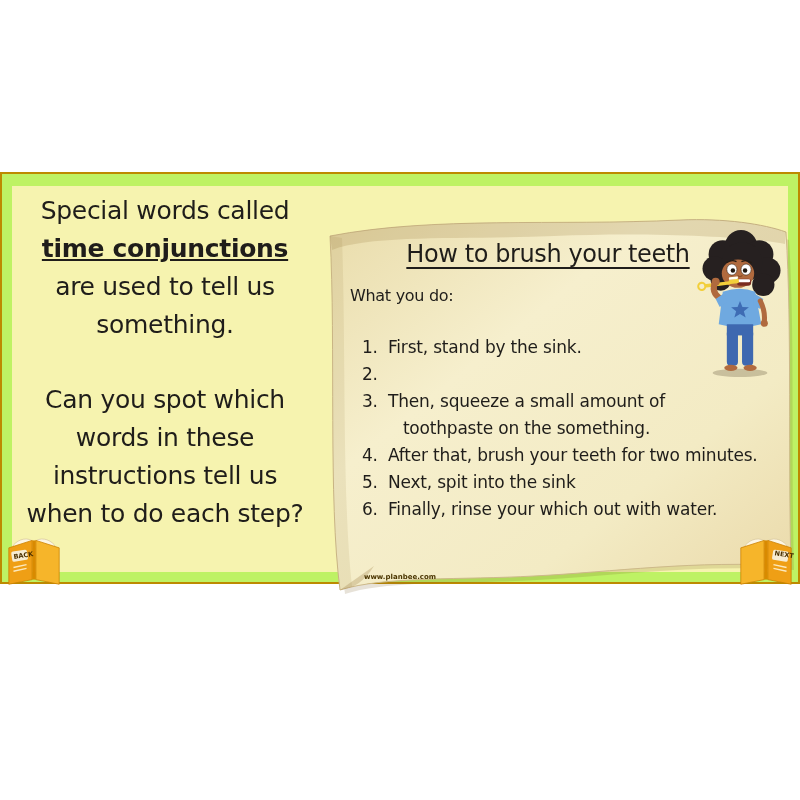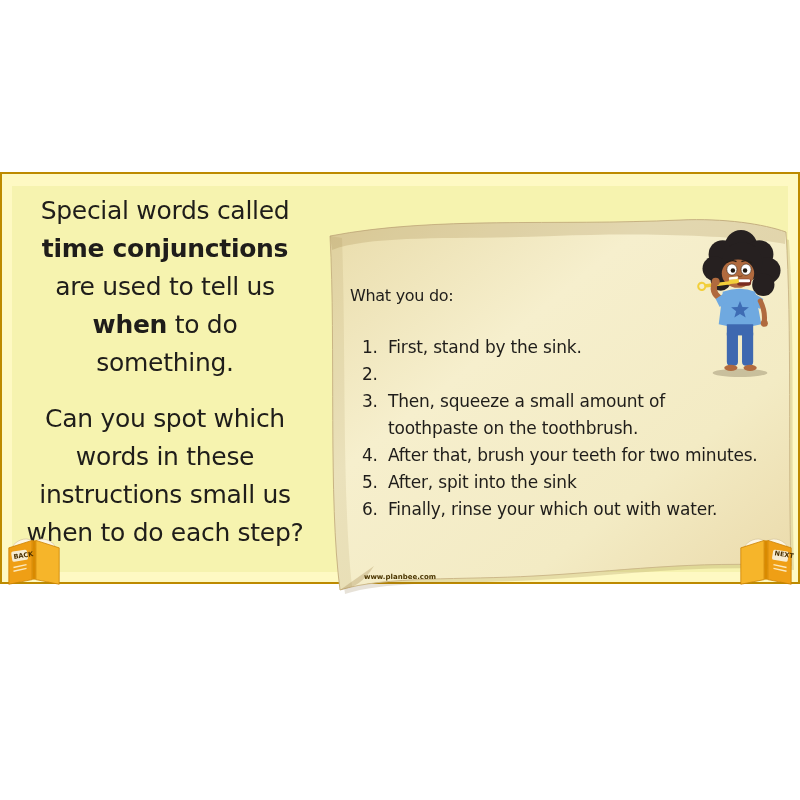--- a/index.html
+++ b/index.html
@@ -3,42 +3,42 @@
 <meta charset="utf-8">
 <style>
   * { margin:0; padding:0; box-sizing:border-box; }
   html,body { width:800px; height:800px; background:#ffffff; overflow:hidden;
               font-family:"DejaVu Sans", sans-serif; }
 
   .stage { position:relative; width:800px; height:800px; background:#fff; }
 
   
   .slide { position:absolute; left:0; top:172px; width:800px; height:412px;
-           background:#fef9c3; border:2px solid #bd8a00; }
+           background:#bef264; border:2px solid #bd8a00; }
   .panel { position:absolute; left:10px; top:12px; right:10px; bottom:10px;
            background:#f6f3af; }
 
   
   .left-col { position:absolute; left:4px; top:6px; width:298px;
               text-align:center; color:#1f1d1a;
               font-size:25px; line-height:38px; letter-spacing:-0.3px; }
-  .left-col .para2 { margin-top:18px; }
-  .left-col b { font-weight:bold; }
+  .left-col .para2 { margin-top:37px; }
+  .left-col b { font-weight:bold;text-decoration:underline; }
 
   
   .sheet { position:absolute; left:302px; top:22px; width:488px; height:394px; }
   .sheet-bg { position:absolute; left:0; top:0; width:488px; height:394px; }
   .sheet-title { position:absolute; top:32px; left:40px; right:60px;
                  text-align:center; font-size:24px; color:#1f1d1a;
                  text-decoration:underline; text-underline-offset:5px; letter-spacing:-0.4px;}
   .sheet-sub { position:absolute; top:78px; left:36px; font-size:16px; color:#1f1d1a; letter-spacing:-0.3px;}
   .steps { position:absolute; top:126px; left:48px; right:8px; list-style:none; }
   .steps li { display:flex; font-size:17px; line-height:27px; color:#1f1d1a; letter-spacing:-0.2px; }
   .steps .num { width:26px; flex:none; }
-  .step-lines span { display:block; }
+  .step-lines span { display:block;text-align:center; }
   .step-lines span:empty { display:none; }
 
   
   .boy { position:absolute; left:672px; top:42px; width:112px; height:152px; z-index:2; }
 
   
   .book { position:absolute; width:56px; height:50px; bottom:-3px; z-index:3; cursor:pointer; }
   .book-back { left:4px; }
   .book-next { right:4px; }
   .book text { font-size:7px; font-weight:bold; fill:#4a3000; }
@@ -52,27 +52,26 @@
 
 <div class="stage">
   <div class="slide">
     <div class="panel">
 
       <div class="left-col">
         <div class="para1">
           <div><span>Special words called</span></div>
           <div><b>time conjunctions</b></div>
           <div><span>are used to tell us</span></div>
-          <div><b>when</b><span> to do</span></div>
           <div><span>something.</span></div>
         </div>
         <div class="para2">
           <div><span>Can you spot which</span></div>
           <div><span>words in these</span></div>
-          <div><span>instructions small us</span></div>
+          <div><span>instructions tell us</span></div>
           <div><span>when to do each step?</span></div>
         </div>
       </div>
 
       <div class="sheet">
         <svg class="sheet-bg" viewBox="0 0 488 394" preserveAspectRatio="none">
           <defs>
             <linearGradient id="pg" x1="0" y1="0" x2="1" y2="1">
               <stop offset="0" stop-color="#e9dcab"></stop>
               <stop offset="0.35" stop-color="#f6efcd"></stop>
@@ -87,49 +86,50 @@
           <path d="M16,28 C120,8 240,18 366,12 C410,10 450,16 472,24
                    C478,120 474,250 477,358
                    C380,352 300,364 220,368 C150,372 70,368 26,382
                    C14,290 22,140 16,28 Z" fill="url(#pg)" stroke="#cdb98a" stroke-width="1"></path>
           <path d="M16,28 C120,8 240,18 366,12 C410,10 450,16 472,24 L471,36
                    C430,28 330,24 240,28 C150,32 60,26 18,42 Z" fill="rgba(150,120,60,0.20)"></path>
           <path d="M16,28 C22,140 14,290 26,382 L38,378 C28,290 32,140 28,30 Z" fill="rgba(150,120,60,0.12)"></path>
           <path d="M26,382 L60,358 C50,374 40,380 26,382 Z" fill="rgba(150,120,60,0.28)"></path>
         </svg>
 
+        <div class="sheet-title">How to brush your teeth</div>
         <div class="sheet-sub">What you do:</div>
 
         <ol class="steps">
           <li>
             <span class="num">1.</span>
             <span class="step-lines">
                 <span>First, stand by the sink.</span>
               </span>
           </li>
           <li>
             <span class="num">2.</span>
           </li>
           <li>
             <span class="num">3.</span>
             <span class="step-lines">
                 <span>Then, squeeze a small amount of</span>
-                <span>toothpaste on the toothbrush.</span>
+                <span>toothpaste on the something.</span>
               </span>
           </li>
           <li>
             <span class="num">4.</span>
             <span class="step-lines">
                 <span>After that, brush your teeth for two minutes.</span>
               </span>
           </li>
           <li>
             <span class="num">5.</span>
             <span class="step-lines">
-                <span>After, spit into the sink</span>
+                <span>Next, spit into the sink</span>
               </span>
           </li>
           <li>
             <span class="num">6.</span>
             <span class="step-lines">
                 <span>Finally, rinse your which out with water.</span>
               </span>
           </li>
         </ol>
       </div>

